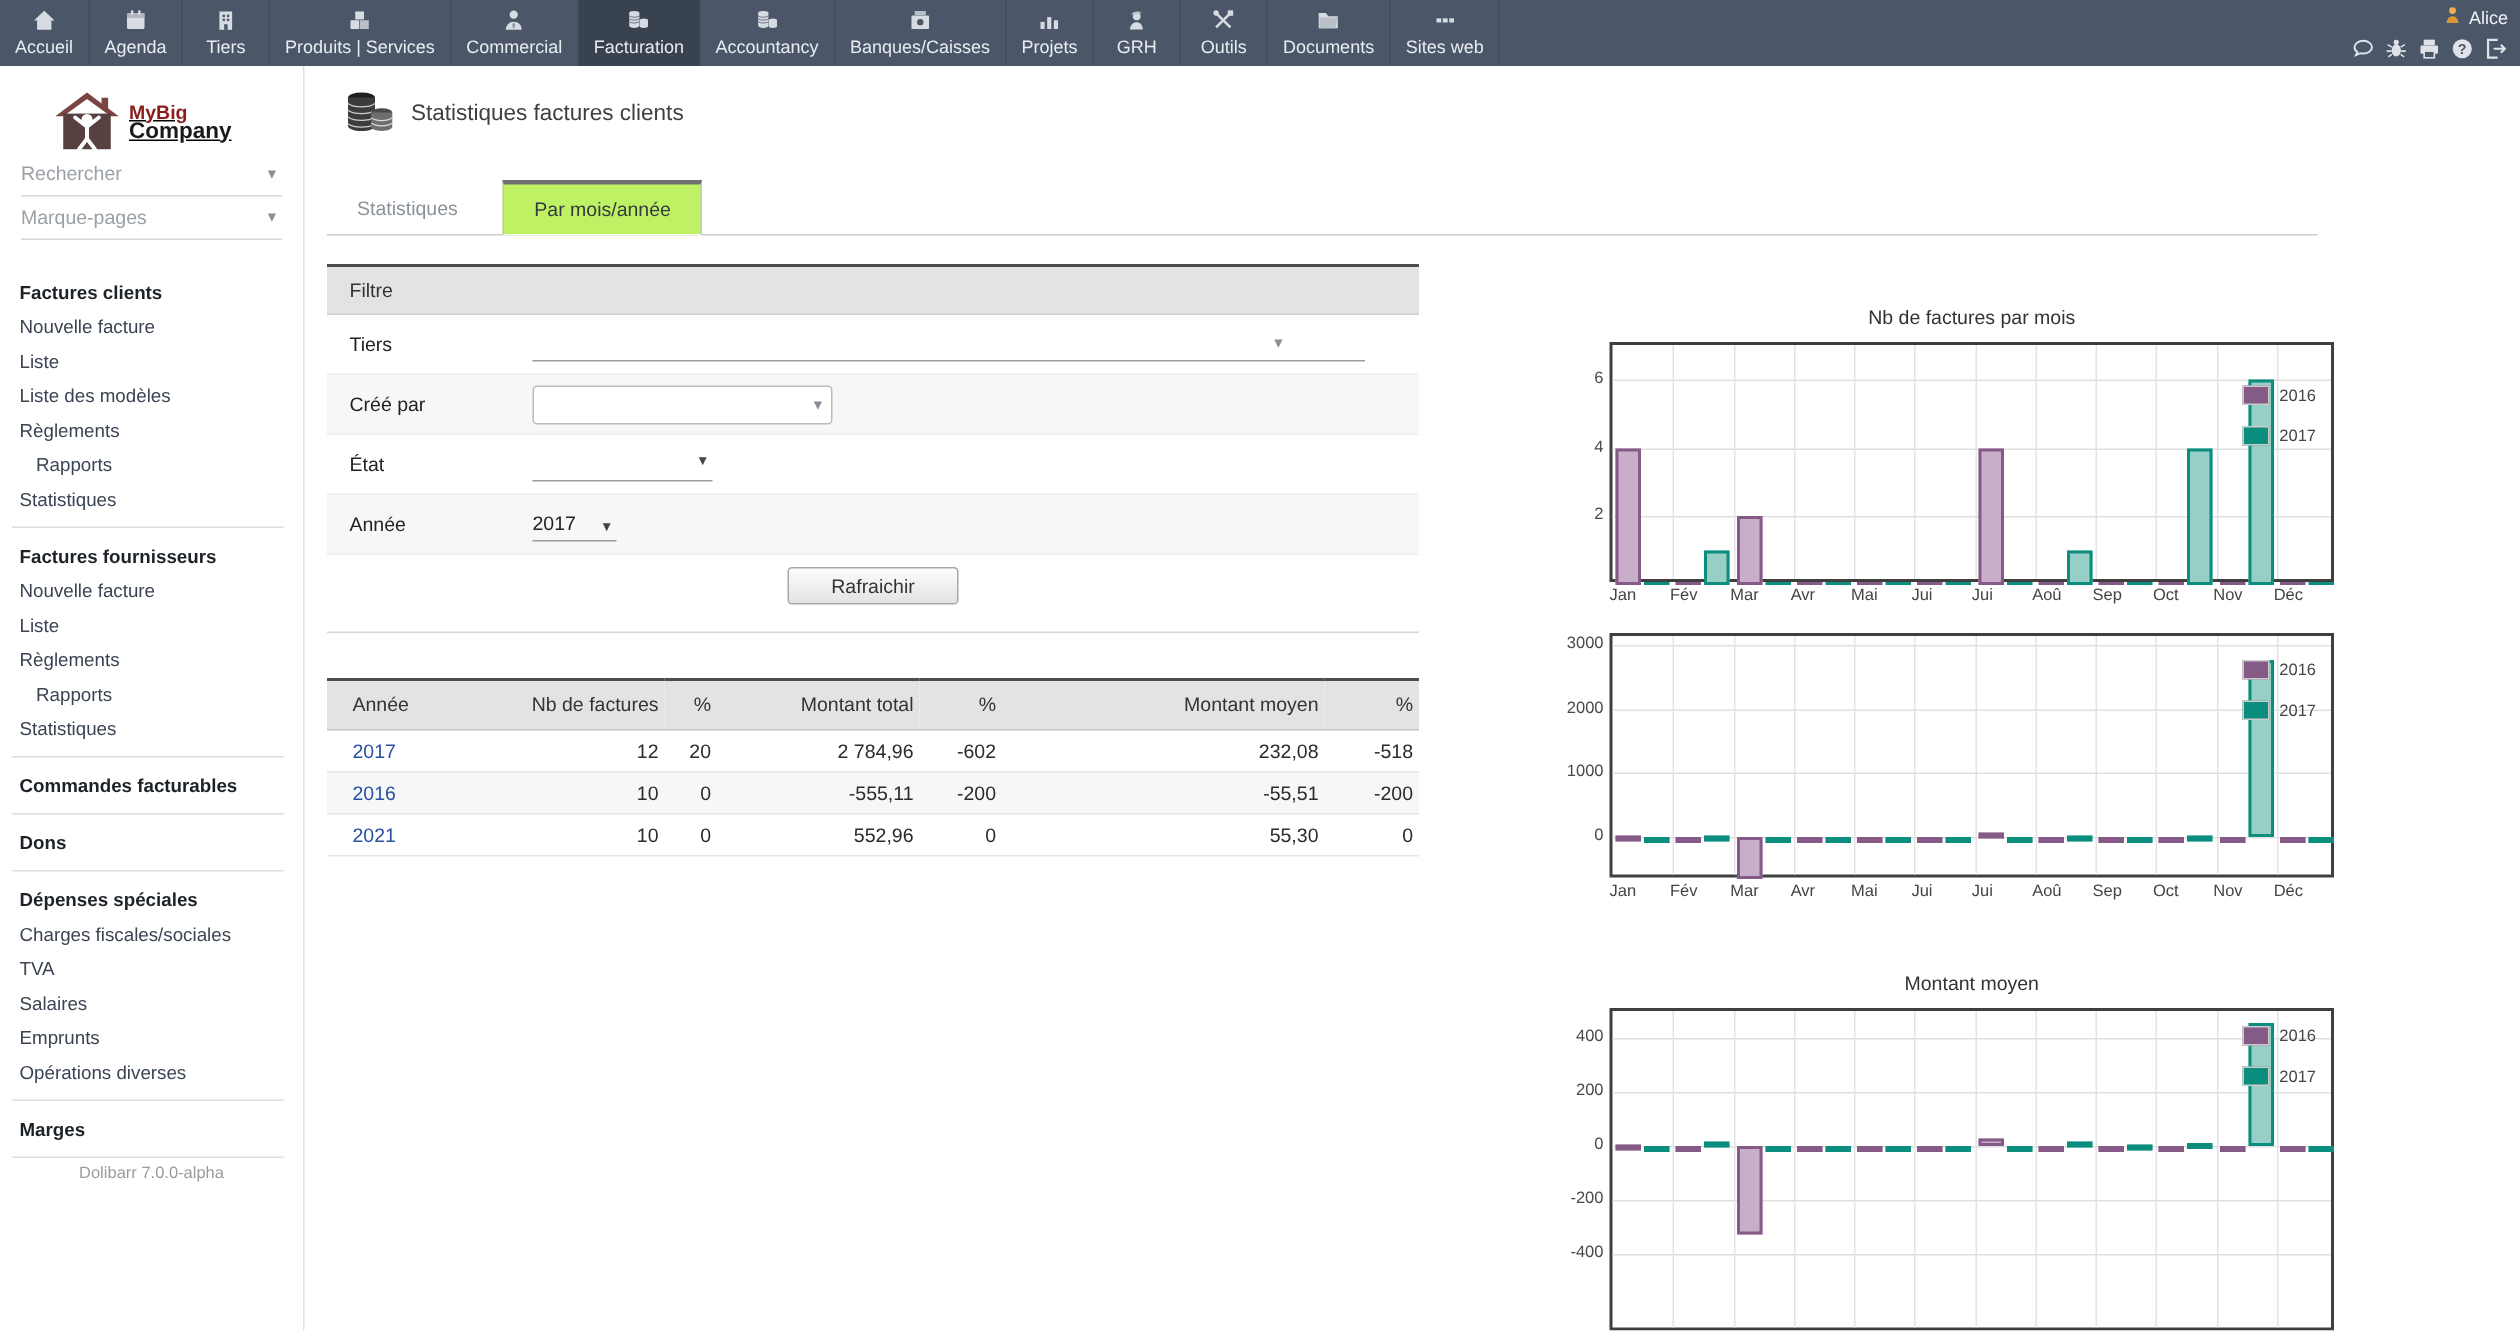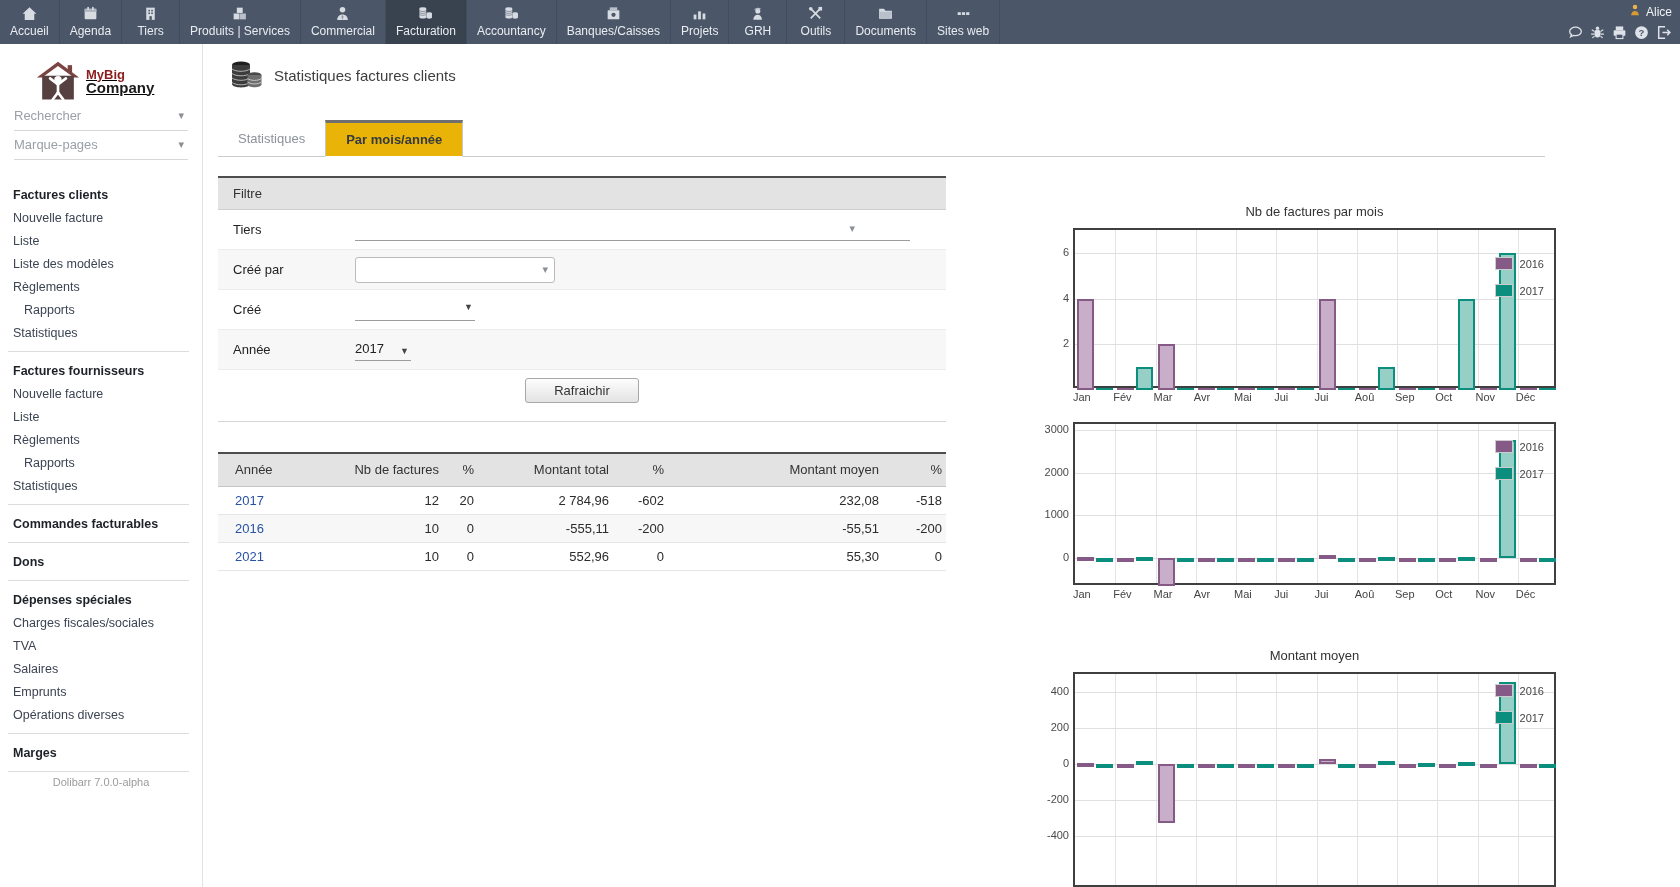--- a/index.html
+++ b/index.html
@@ -37,21 +37,21 @@
   .menu-sep { border-top:1px solid #ddd; margin:6px 13px 6px 8px; }
   #version { position:absolute; left:0; width:100%; top:732px; text-align:center; color:#9b9b9b; font-size:11px; }
 
   
   #main { position:absolute; top:44px; left:203px; right:0; bottom:0; }
   #page-title { position:absolute; left:26px; top:14px; display:flex; align-items:center; gap:11px; }
   #page-title .t { font-size:15px; color:#3f3f3f; }
 
   #tabs { position:absolute; left:15px; top:76px; width:1327px; height:37px; border-bottom:1px solid #ccc; display:flex; align-items:flex-end; }
   .tab { font-size:13px; padding:0 20px; line-height:34px; color:#8a9299; cursor:pointer; }
-  .tab.active { color:#343a40; font-weight:bold; background:#eab308; border:1px solid #c5c5c5; border-top:3px solid #707070; border-bottom:1px solid #fff; margin-bottom:-1px; line-height:33px; }
+  .tab.active { color:#343a40; font-weight:normal; background:#bef264; border:1px solid #c5c5c5; border-top:3px solid #707070; border-bottom:1px solid #fff; margin-bottom:-1px; line-height:33px;margin-left:10px; }
 
   
   #filter { position:absolute; left:15px; top:132px; width:728px; font-size:13px; color:#222; }
   #filter-head { background:#e3e3e3; border-top:2px solid #4d4d4d; border-bottom:1px solid #cfcfcf; height:34px; line-height:32px; padding-left:15px; color:#333; }
   .f-row { display:flex; align-items:center; height:40px; border-bottom:1px solid #ececec; }
   .f-row:nth-child(odd) { background:#f7f7f7; }
   .f-label { width:137px; padding-left:15px; }
   .f-underline { position:relative; width:555px; border-bottom:1px solid #9c9c9c; height:22px; cursor:pointer; }
   .f-underline .caret { position:absolute; right:55px; top:3px; color:#8a8f96; font-size:11px; }
   .f-select2 { position:relative; width:200px; height:26px; border:1px solid #bbb; border-radius:3px; background:#fff; cursor:pointer; }
@@ -379,21 +379,21 @@
           <span class="caret">▾</span>
         </div>
       </div>
       <div class="f-row" style="background:#f7f7f7">
         <div class="f-label">Créé par</div>
         <div class="f-select2">
           <span class="caret">▾</span>
         </div>
       </div>
       <div class="f-row" style="background:#fff">
-        <div class="f-label">Créé</div>
+        <div class="f-label">État</div>
         <div class="f-state">
           <span class="caret">▼</span>
         </div>
       </div>
       <div class="f-row" style="background:#f7f7f7">
         <div class="f-label">Année</div>
         <div class="f-year">
           <span>2017</span>
           <span class="caret">▼</span>
         </div>

